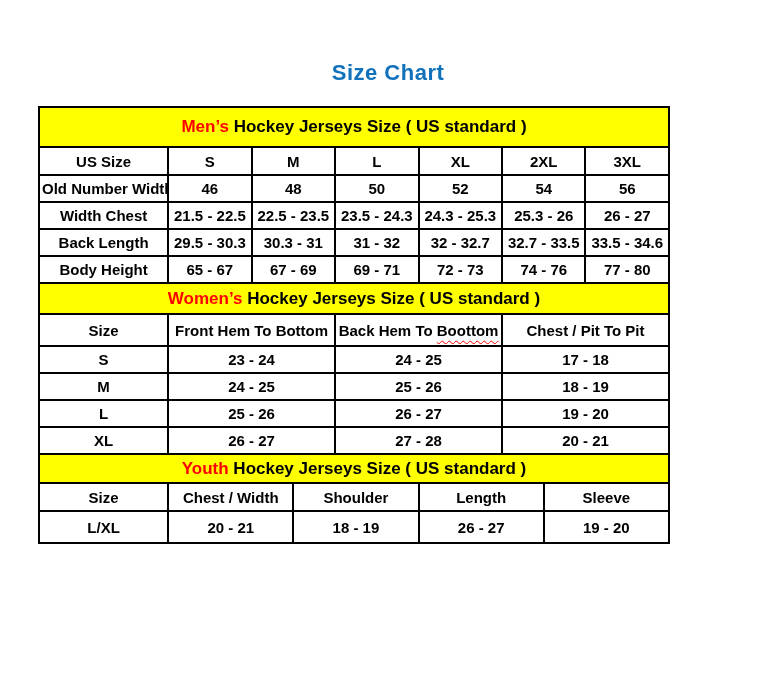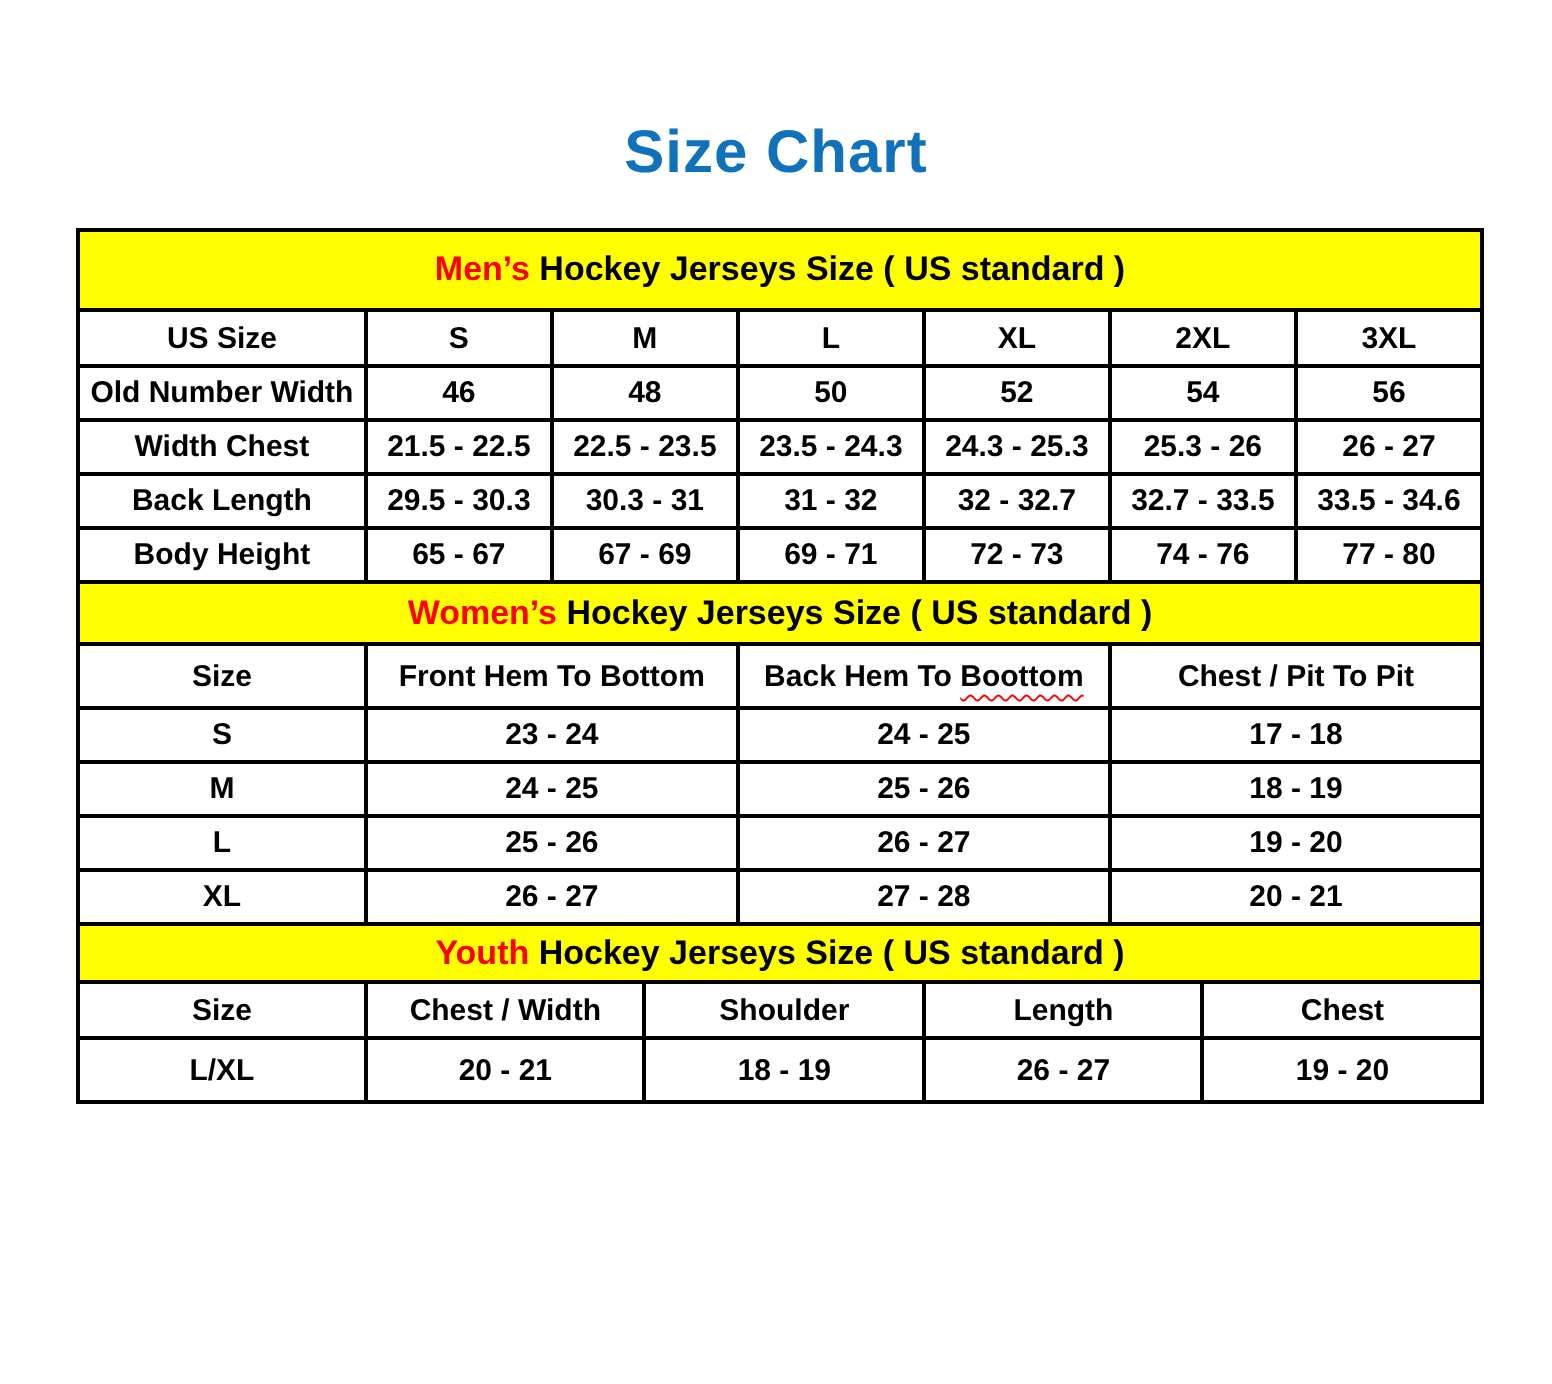--- a/index.html
+++ b/index.html
@@ -4,28 +4,28 @@
 <style>
   html,body { margin:0; padding:0; background:#ffffff; }
   body {
     width:776px; height:692px; overflow:hidden;
     font-family:"Liberation Sans", sans-serif;
     -webkit-font-smoothing:antialiased;
   }
   .title {
     margin:60px 0 0 0;
     text-align:center;
-    font-size:30px;
+    font-size:22px;
     font-weight:bold;
     color:#1172BC;
     letter-spacing:0.5px;
   }
   .chart {
     margin:20px 0 0 38px;
-    width:704px;
+    width:632px;
   }
   table.tbl {
     border-collapse:collapse;
     width:100%;
     table-layout:fixed;
   }
   table.tbl + table.tbl { margin-top:-2px; }
   .tbl td, .tbl th {
     border:2px solid #000000;
     text-align:center;
@@ -180,21 +180,21 @@
       </colgroup>
       <tbody>
           <tr class="sec-row">
         <td colspan="5" class="section-header"><span class="red-word">Youth</span><span> Hockey Jerseys Size ( US standard )</span></td>
       </tr>
       <tr class="head-row">
         <th>Size</th>
         <th>Chest / Width</th>
         <th>Shoulder</th>
         <th>Length</th>
-        <th>Chest</th>
+        <th>Sleeve</th>
       </tr>
       <tr class="last-row">
         <td>L/XL</td>
         <td>20 - 21</td>
         <td>18 - 19</td>
         <td>26 - 27</td>
         <td>19 - 20</td>
       </tr>
     </tbody>
       </table>

